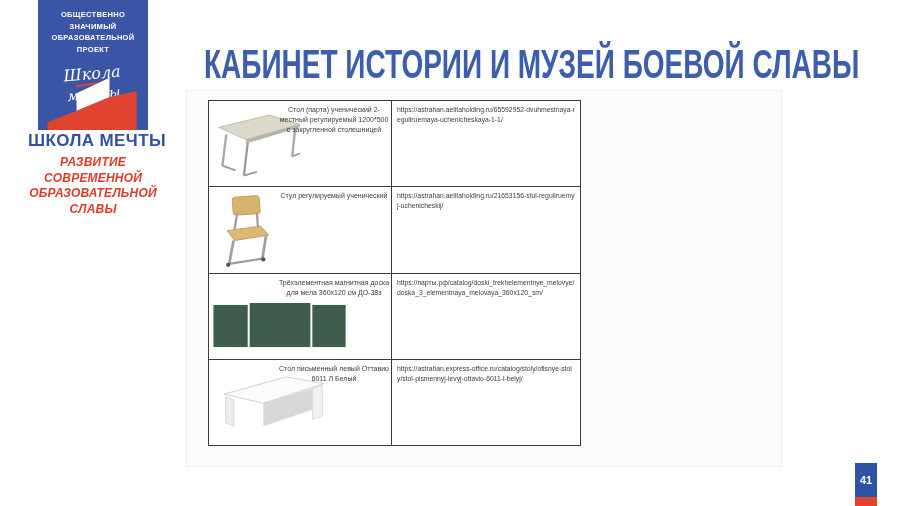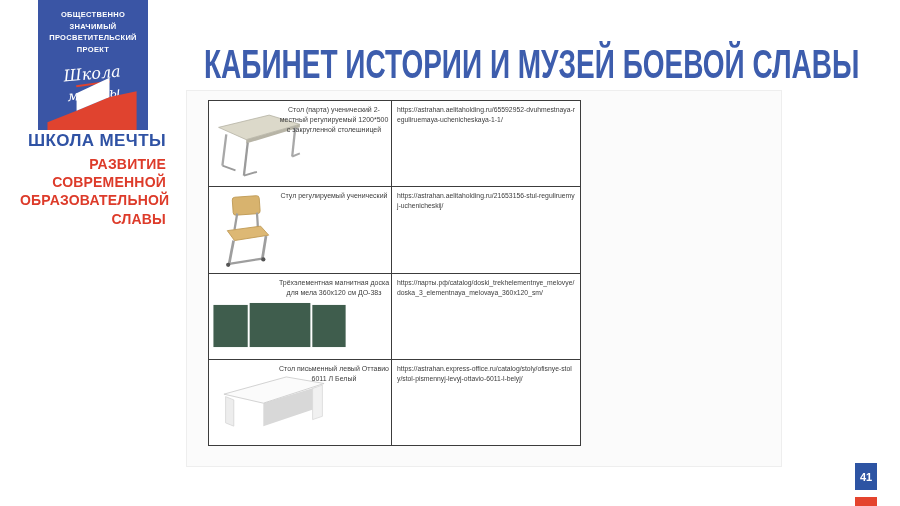--- a/index.html
+++ b/index.html
@@ -29,23 +29,24 @@
     display:block;width:34px;height:2px;background:#e0432f;
     margin:1px auto 0 auto;transform:rotate(-3deg);
   }
   .logo-house{position:absolute;left:0;bottom:0;width:110px;height:62px;}
 
   .brand-name{
     position:absolute;left:20px;top:131px;width:146px;text-align:right;
     color:#2f52a4;font-weight:bold;font-size:17px;letter-spacing:.4px;
   }
   .tagline{
-    position:absolute;left:20px;top:155px;width:146px;text-align:right;
-    color:#dd3b2a;font-weight:bold;font-size:14px;line-height:1.3;
+    position:absolute;left:20px;top:155px;width:146px;text-align:center;
+    color:#dd3b2a;font-weight:bold;font-size:12px;line-height:1.3;
     letter-spacing:.2px;
+    font-style:italic;
   }
 
   
   .page-title{
     position:absolute;left:204px;top:42px;margin:0;
     color:#3d5dad;font-weight:bold;font-size:40px;white-space:nowrap;
     transform:scaleX(.70);transform-origin:left top;letter-spacing:0px;
   }
 
   
@@ -76,39 +77,39 @@
     position:absolute;right:1px;top:4px;width:112px;text-align:center;
     font-size:7px;line-height:1.45;color:#3d3d3d;
   }
   .cell-url{
     padding:4px 5px;font-size:6.8px;line-height:1.5;color:#3d3d3d;
     word-break:break-all;display:block;
   }
 
   
   .page-badge-blue{
-    position:absolute;left:855px;top:463px;width:22px;height:27px;
+    position:absolute;left:855px;top:463px;width:22px;height:34px;
     background:#2d54a3;color:#ffffff;font-size:11px;font-weight:bold;
     display:flex;align-items:center;justify-content:center;
   }
   .page-badge-red{
     position:absolute;left:855px;top:497px;width:22px;height:9px;
     background:#e4442e;
   }
 </style>
 </head>
 <body>
 
 <div class="slide">
 
   <aside>
     <div class="logo-rect">
       <div class="logo-top">
         <div>ОБЩЕСТВЕННО ЗНАЧИМЫЙ</div>
-        <div>ПРОСВЕТИТЕЛЬСКИЙ ПРОЕКТ</div>
+        <div>ОБРАЗОВАТЕЛЬНОЙ ПРОЕКТ</div>
       </div>
       <div class="logo-script">
         <span>Школа</span>
         <span class="tick"></span>
         <span class="l2">мечты</span>
       </div>
       <svg class="logo-house" viewBox="0 0 110 64">
         <polygon points="8,56 38,44 72,30 100,24 100,64 8,64" fill="#e0432f"></polygon>
         <polygon points="38,26 72,10 72,30 38,44" fill="#ffffff"></polygon>
       </svg>

